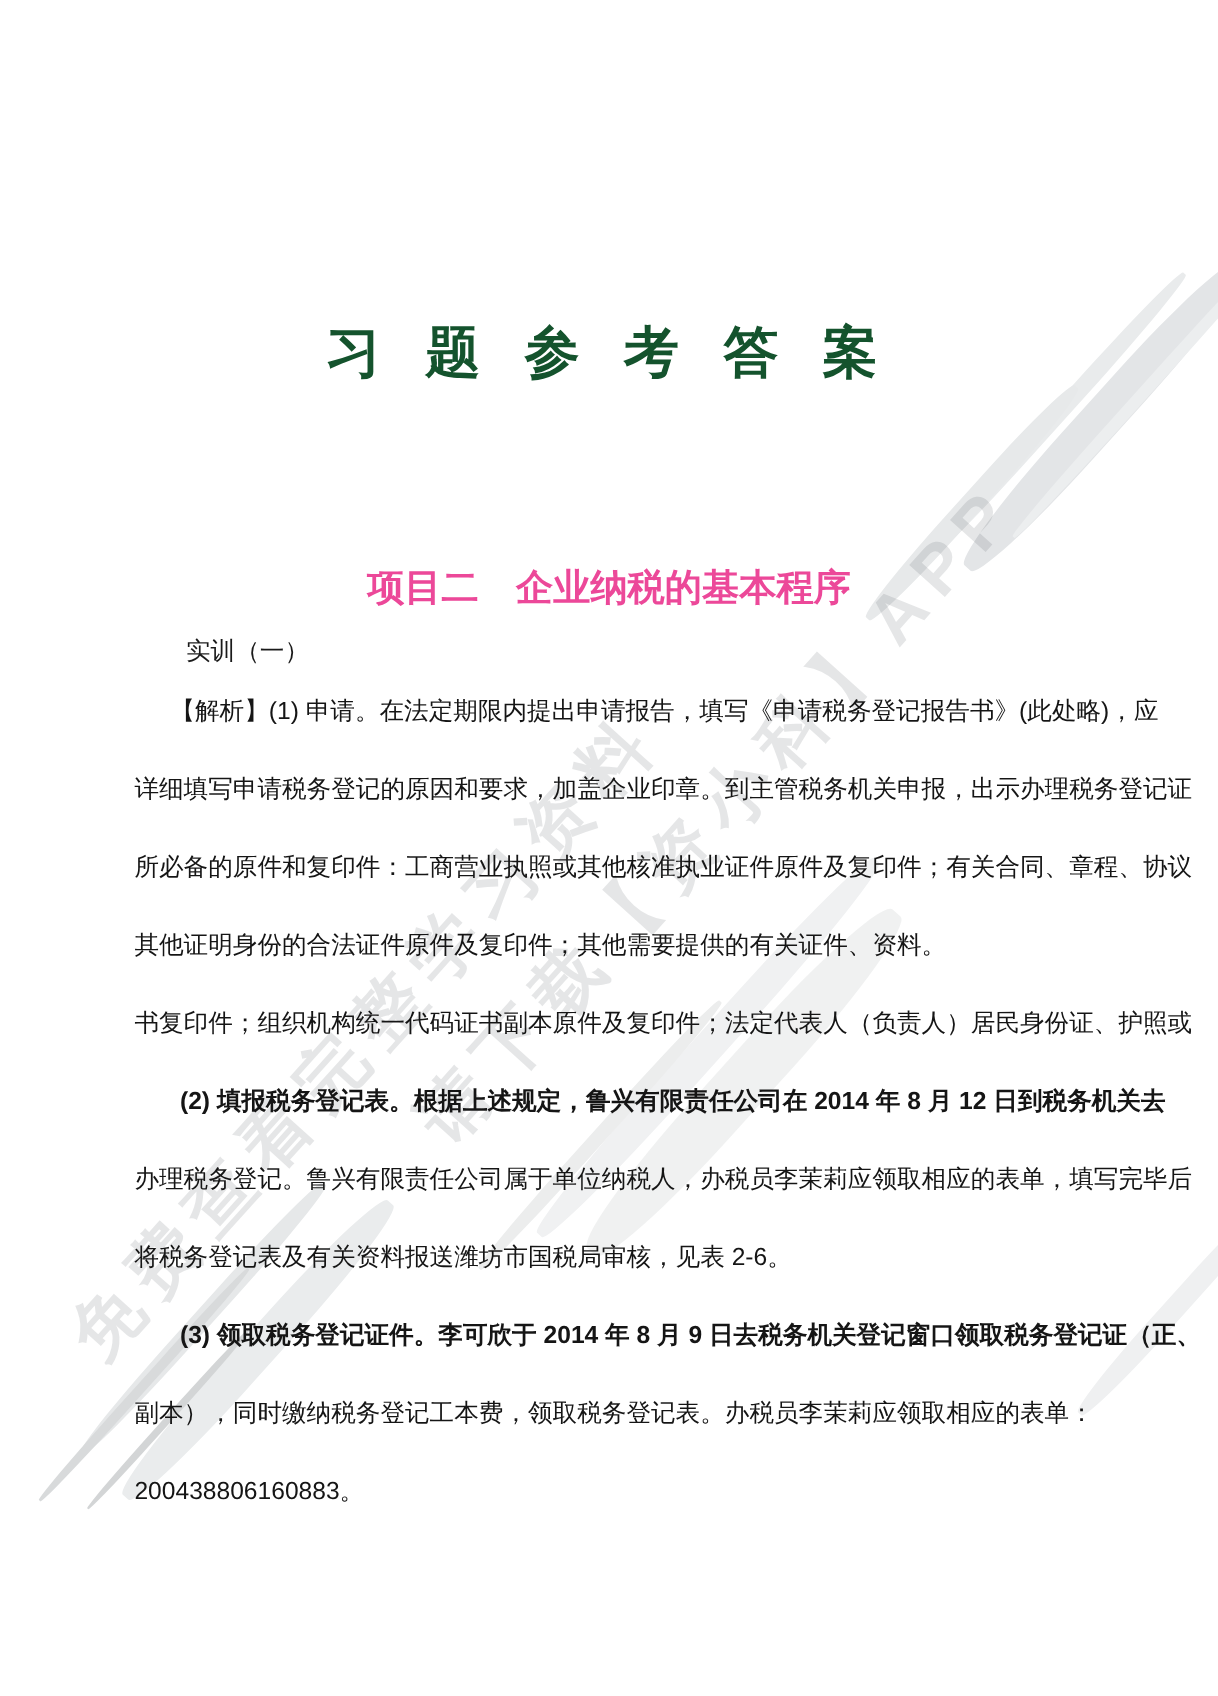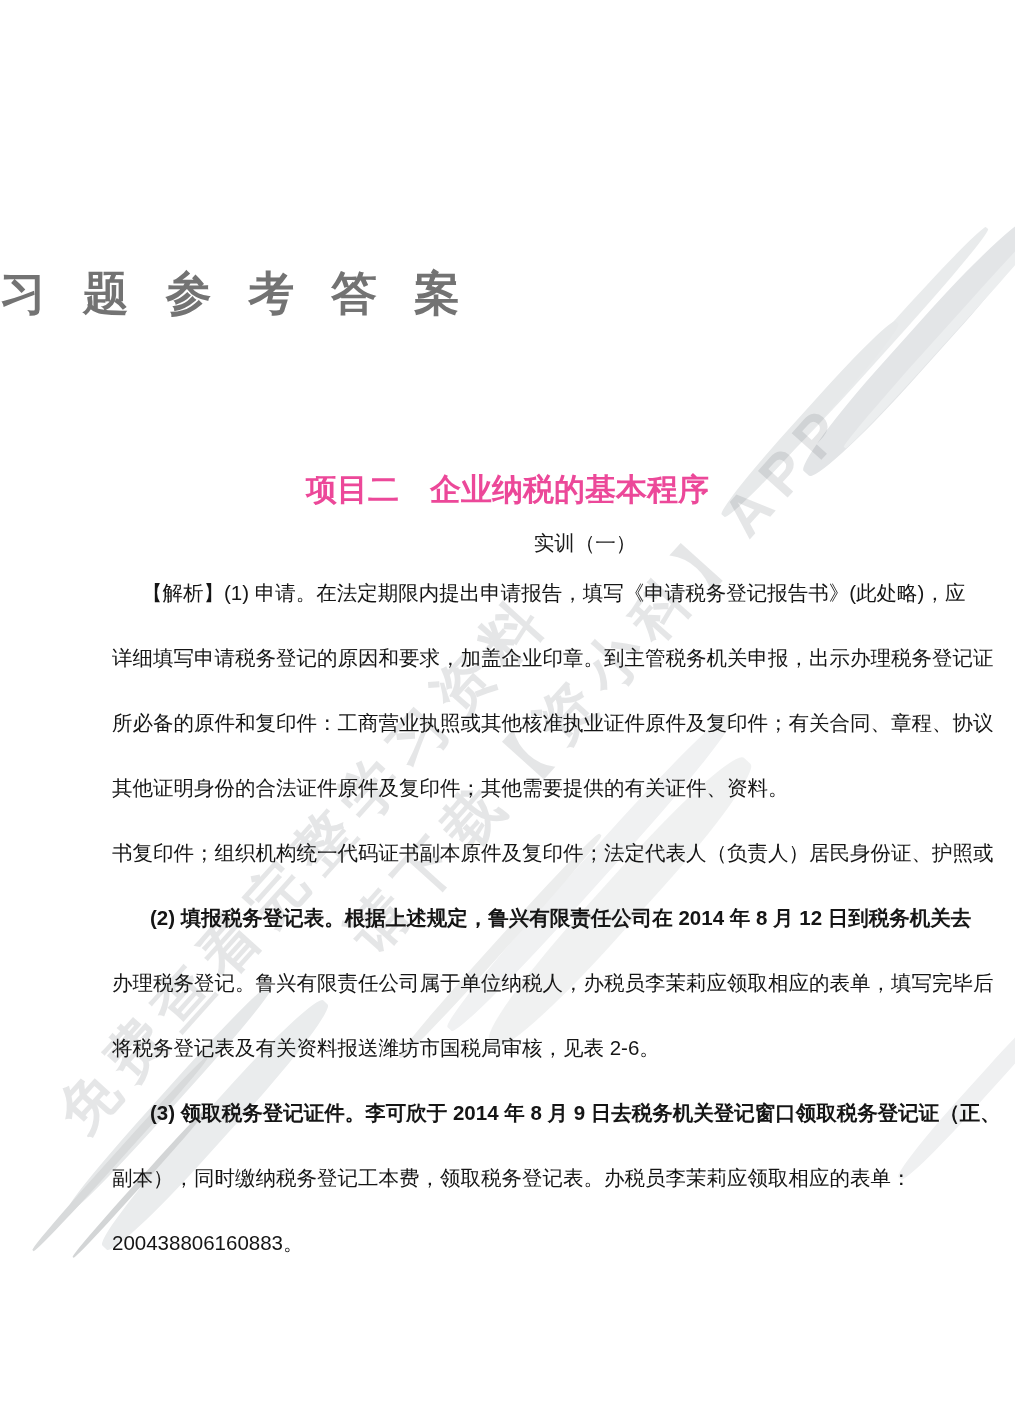--- a/index.html
+++ b/index.html
@@ -24,42 +24,42 @@
     letter-spacing: 12px;
     white-space: nowrap;
     color: rgba(70, 78, 88, 0.14);
     font-family: "Liberation Sans", "DejaVu Sans", sans-serif;
   }
   
   .content { position: relative; z-index: 1; }
   .doc-title {
     margin: 0;
     padding-top: 258px;
+    text-align: center;
     font-size: 46px;
     line-height: 70px;
     font-weight: 700;
     letter-spacing: 12px;
-    color: #737373;
+    color: #14532d;
   }
   .section-title {
     margin: 0;
     padding-top: 140px;
     text-align: center;
     font-size: 31px;
     line-height: 44px;
     font-weight: 600;
     color: #ec4899;
   }
   .subsection {
     margin: 14px 0 0 112px;
     padding-left: 43px;
     font-size: 20.5px;
     line-height: 34px;
     color: #1a1a1a;
-    text-align: center;
   }
   .body-block {
     position: absolute;
     left: 112px;
     top: 560px;
     width: 799px;
   }
   .line {
     height: 65px;
     line-height: 65px;

